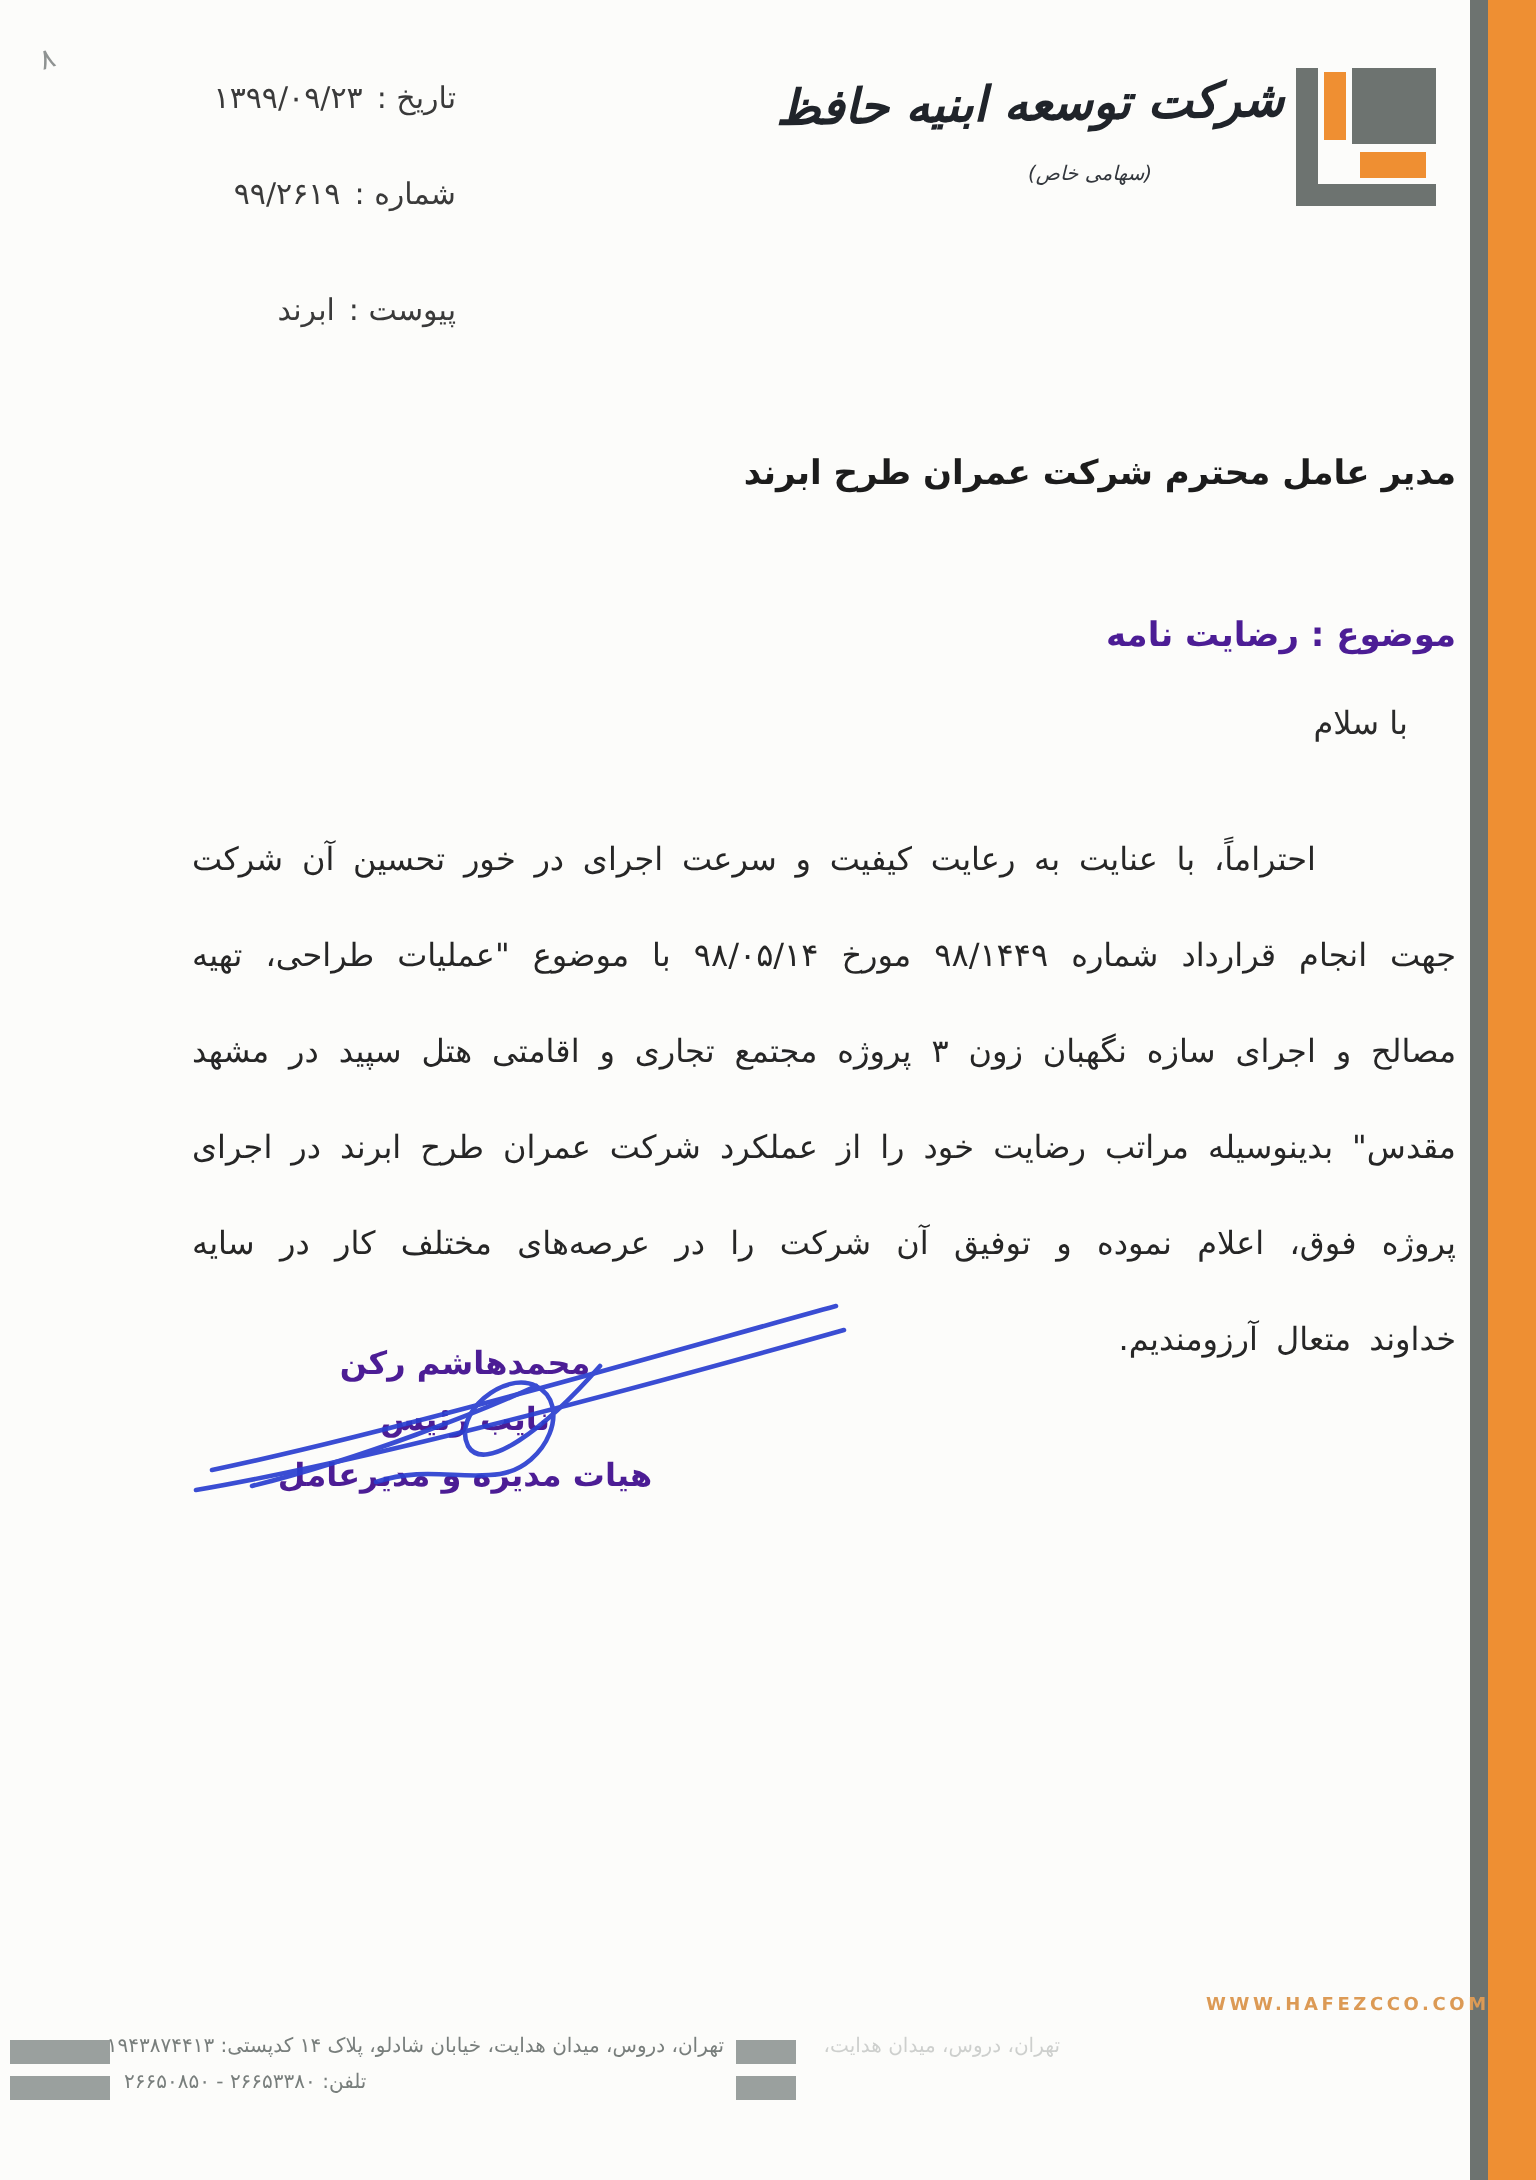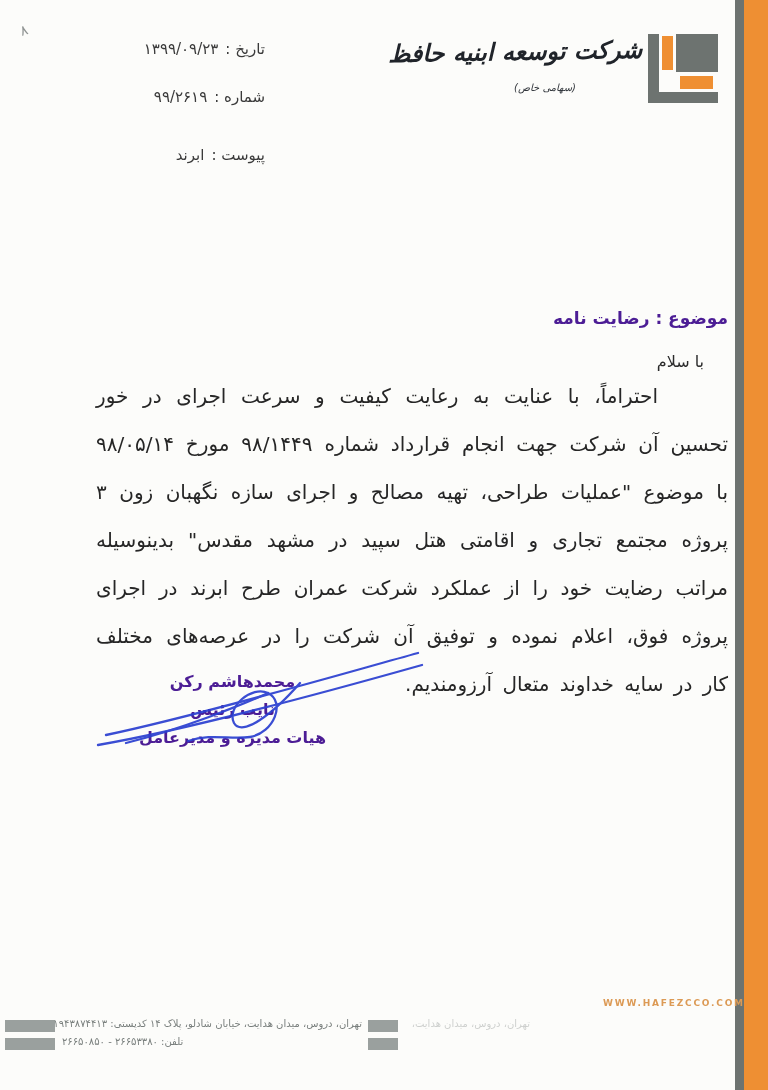--- a/index.html
+++ b/index.html
@@ -11,21 +11,21 @@
   .abs{position:absolute;}
 
   
   .stripe-gray{left:735px;top:0;width:9px;height:1090px;background:#6d7370;}
   .stripe-orange{left:744px;top:0;width:24px;height:1090px;background:#ee8f33;}
 
   
   .corner-mark{left:20px;top:22px;font-size:14px;color:#8f9392;transform:rotate(-18deg);}
 
   
-  .meta-row{right:503px;text-align:right;font-size:15px;color:#3a3a3a;direction:rtl;white-space:nowrap;}
+  .meta-row{right:540px;text-align:right;font-size:15px;color:#3a3a3a;direction:rtl;white-space:nowrap;}
   .meta-row .val{margin-right:7px;letter-spacing:.5px;}
   .meta-date{top:40px;} .meta-num{top:88px;} .meta-att{top:146px;}
 
   
   .company-name{right:126px;top:38px;font-size:24px;font-weight:bold;font-style:italic;
     color:#20242a;direction:rtl;white-space:nowrap;transform:rotate(-1deg);}
   .company-type{right:168px;top:82px;width:110px;text-align:center;font-size:10px;
     font-style:italic;color:#33373d;direction:rtl;}
   .logo{left:648px;top:34px;width:70px;height:70px;}
   .logo div{position:absolute;}
@@ -35,22 +35,22 @@
   .logo .rect-orange-v{left:14px;top:2px;width:11px;height:34px;background:#ef8f32;}
   .logo .rect-orange-h{left:32px;top:42px;width:33px;height:13px;background:#ef8f32;}
 
   
   .recipient{right:40px;top:216px;text-align:right;direction:rtl;font-weight:bold;
     font-size:17px;line-height:42px;color:#1c1c1c;white-space:nowrap;}
   .subject{right:40px;top:308px;direction:rtl;font-weight:bold;font-size:17px;color:#4c1d95;white-space:nowrap;}
   .salutation{right:64px;top:352px;direction:rtl;font-size:16px;color:#2a2a2a;white-space:nowrap;}
 
   
-  .body-text{right:40px;top:372px;width:632px;direction:rtl;text-align:justify;
-    text-align-last:right;font-size:20px;line-height:48px;color:#262626;
+  .body-text{right:40px;top:406px;width:632px;direction:rtl;text-align:justify;
+    text-align-last:right;font-size:16px;line-height:48px;color:#262626;
     text-indent:70px;word-spacing:4px;margin-left:29px;}
 
   
   .sig-block{left:130px;top:668px;width:205px;text-align:center;direction:rtl;
     font-weight:bold;font-size:16px;line-height:28px;color:#4c1d95;}
   .sig-svg{left:92px;top:645px;z-index:3;}
 
   
   .f-bar{background:#9aa09e;height:12px;}
   .f-bar-1L{left:5px;top:1020px;width:50px;}
@@ -88,20 +88,21 @@
   <div class="abs company-type">(سهامی خاص)</div>
   <div class="abs logo">
     <div class="bar-left"></div>
     <div class="rect-orange-v"></div>
     <div class="sq-gray"></div>
     <div class="rect-orange-h"></div>
     <div class="bar-bottom"></div>
   </div>
 
   <div class="abs recipient">
+    <div>مدیر عامل محترم شرکت عمران طرح ابرند</div>
   </div>
   <div class="abs subject">موضوع : رضایت نامه</div>
   <div class="abs salutation">با سلام</div>
 
   <div class="abs body-text">احتراماً، با عنایت به رعایت کیفیت و سرعت اجرای در خور تحسین آن شرکت جهت انجام قرارداد شماره ۹۸/۱۴۴۹ مورخ ۹۸/۰۵/۱۴ با موضوع "عملیات طراحی، تهیه مصالح و اجرای سازه نگهبان زون ۳ پروژه مجتمع تجاری و اقامتی هتل سپید در مشهد مقدس" بدینوسیله مراتب رضایت خود را از عملکرد شرکت عمران طرح ابرند در اجرای پروژه فوق، اعلام نموده و توفیق آن شرکت را در عرصه‌های مختلف کار در سایه خداوند متعال آرزومندیم.</div>
 
   <div class="abs sig-block">
     <div>محمدهاشم رکن</div>
     <div>نایب رئیس</div>
     <div>هیات مدیره و مدیرعامل</div>

